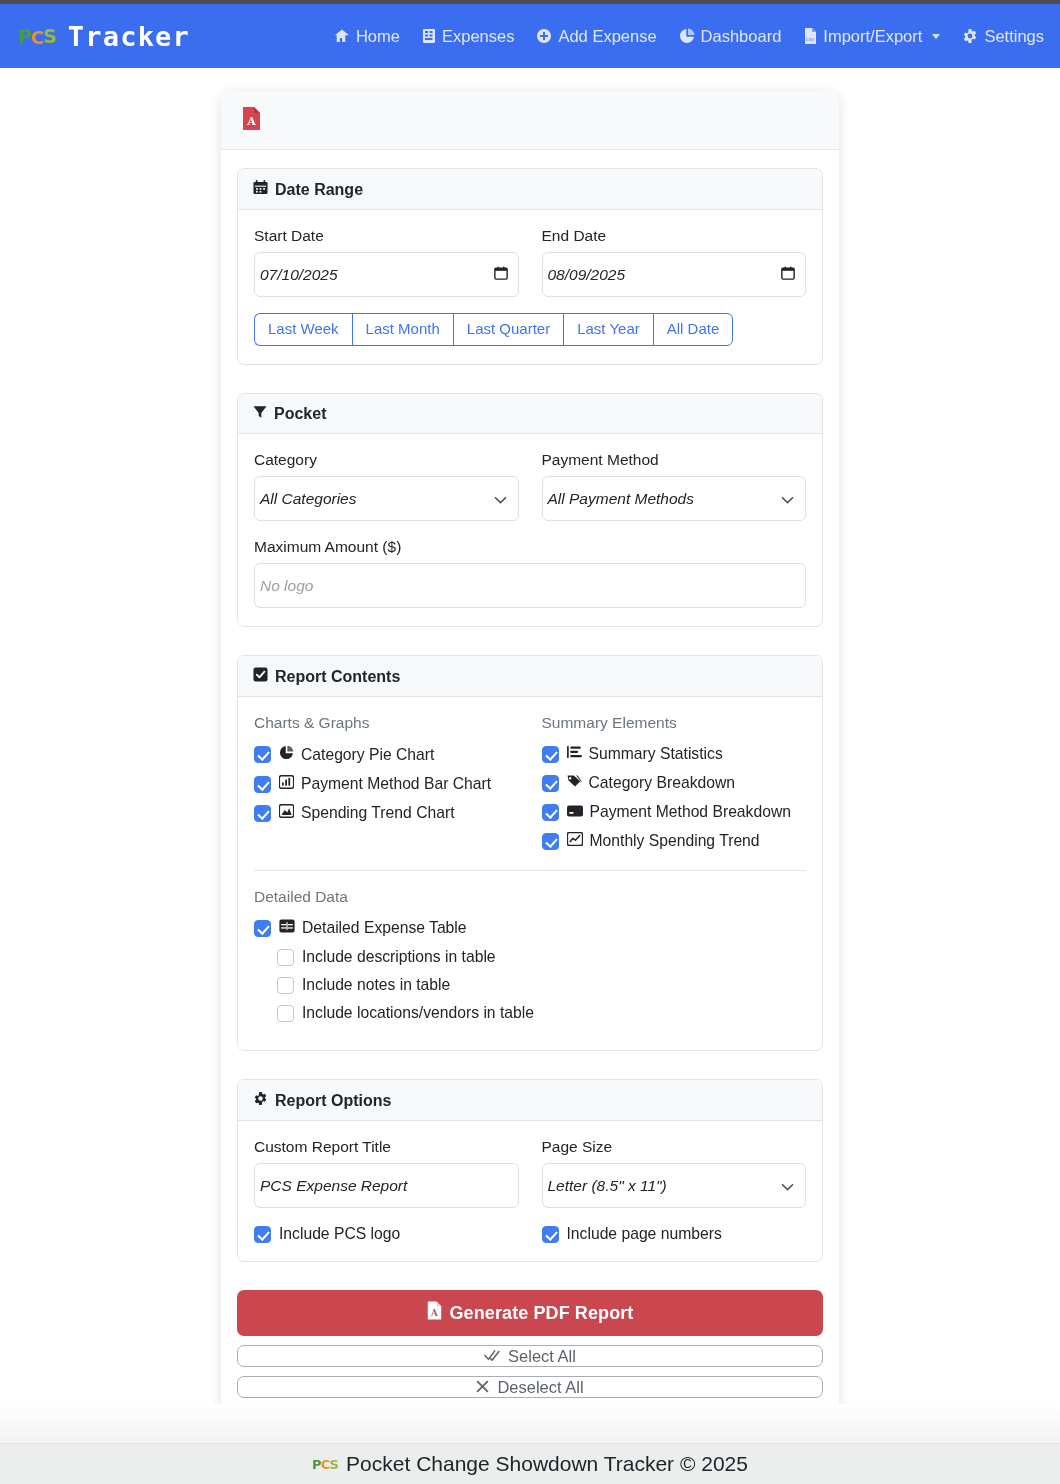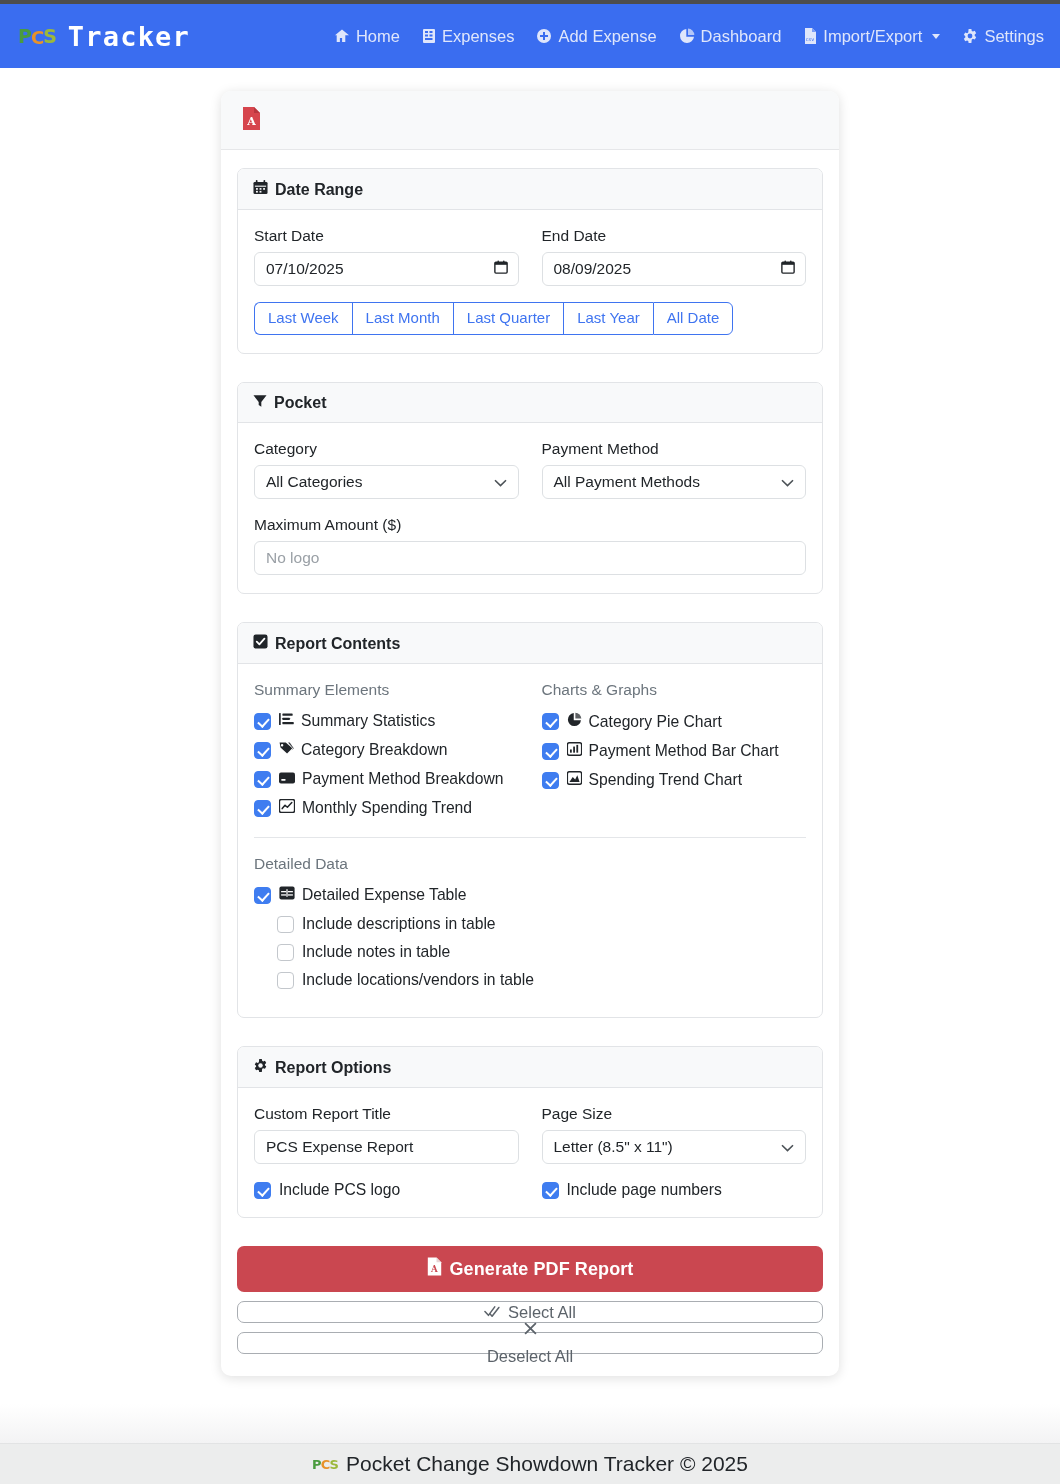--- a/index.html
+++ b/index.html
@@ -89,26 +89,27 @@
   }
   .card-body { padding: 17px 16px 18px 16px; }
 
   
   .row2 { display: flex; gap: 23px; }
   .col { flex: 1; min-width: 0; }
   .field-label {
     display: block; font-size: 15.5px; color: #212529; margin-bottom: 7px;
   }
   .input, .select {
-    width: 100%; height: 34px;
+    width: 100%; height: 45px;
     border: 1px solid #dde0e3; border-radius: 6px;
     background: #fff; font-size: 15.5px; color: #212529;
-    padding: 0 11px; font-family: "Liberation Sans", sans-serif;
+    padding: 0 5px; font-family: "Liberation Sans", sans-serif;
     display: flex; align-items: center;
     position: relative;
+    font-style: italic;
   }
   .input.placeholder { color: #9aa0a6; }
   .select { cursor: pointer; padding-right: 30px; }
   .sel-chevron {
     position: absolute; right: 11px; top: 50%; transform: translateY(-50%);
     pointer-events: none;
   }
   .date-icon {
     position: absolute; right: 10px; top: 50%; transform: translateY(-50%);
   }
@@ -161,21 +162,21 @@
     width: 100%; height: 46px; border-radius: 7px;
     display: flex; align-items: center; justify-content: center; gap: 8px;
     font-size: 18px; cursor: pointer; font-family: "Liberation Sans", sans-serif;
     margin-bottom: 9px; border: 1px solid transparent;
   }
   .btn-danger { background: #ca4750; color: #fff; font-weight: bold; letter-spacing:.1px; }
   .btn-outline {
     background: #fff; color: #5c636a; border: 1px solid #a9adb2;
     font-size: 16.5px; height: 22px;
   }
-  .btn-outline:last-child { margin-bottom: 0; flex-direction: column; }
+  .btn-outline:last-child { margin-bottom: 0; }
 
   
   .footer {
     position: absolute; top: 1443px; left: 0; width: 1060px; height: 41px;
     background: #eceded;
     display: flex; align-items: center; justify-content: center; gap: 8px;
     border-top: 1px solid #e2e3e4;
   }
   .footer-text { font-size: 21px; color: #212529; }
   .footer-logo {
@@ -393,20 +394,65 @@
                 <rect x=".5" y=".5" width="15" height="15" rx="2.5" fill="#212529"></rect>
                 <path d="M4 8.2 6.8 11 12.2 5" fill="none" stroke="#fff" stroke-width="1.9" stroke-linecap="round" stroke-linejoin="round"></path>
               </svg>
           </span>
           <span>Report Contents</span>
         </div>
         <div class="card-body">
           <div class="row2">
 
             <div class="col">
+              <div class="group-title">Charts &amp; Graphs</div>
+
+              <div class="check-row">
+                <span class="cb checked"></span>
+                <span class="check-label">
+                  <span>
+                    <svg width="15" height="15" viewBox="0 0 16 16" fill="#212529">
+                        <path d="M7.2 1.1A7 7 0 1 0 14.9 8.8H7.2z"></path>
+                        <path d="M8.9.7V7h6.4A6.6 6.6 0 0 0 8.9.7z" opacity=".72"></path>
+                      </svg>
+                  </span>
+                  <span>Category Pie Chart</span>
+                </span>
+              </div>
+
+              <div class="check-row">
+                <span class="cb checked"></span>
+                <span class="check-label">
+                  <span>
+                    <svg width="15" height="14" viewBox="0 0 16 14">
+                        <rect x=".4" y=".4" width="15.2" height="13.2" rx="2.2" fill="none" stroke="#212529" stroke-width="1.5"></rect>
+                        <rect x="3.2" y="7.5" width="1.9" height="3.4" fill="#212529"></rect>
+                        <rect x="6.6" y="4.4" width="1.9" height="6.5" fill="#212529"></rect>
+                        <rect x="10" y="2.6" width="1.9" height="8.3" fill="#212529"></rect>
+                      </svg>
+                  </span>
+                  <span>Payment Method Bar Chart</span>
+                </span>
+              </div>
+
+              <div class="check-row">
+                <span class="cb checked"></span>
+                <span class="check-label">
+                  <span>
+                    <svg width="15" height="14" viewBox="0 0 16 14">
+                        <rect x=".4" y=".4" width="15.2" height="13.2" rx="2.2" fill="none" stroke="#212529" stroke-width="1.5"></rect>
+                        <path d="M2.6 11.2 6.1 5.8l2.6 2.7 2.3-4.4 2.4 7.1z" fill="#212529"></path>
+                      </svg>
+                  </span>
+                  <span>Spending Trend Chart</span>
+                </span>
+              </div>
+            </div>
+
+            <div class="col">
               <div class="group-title">Summary Elements</div>
 
               <div class="check-row">
                 <span class="cb checked"></span>
                 <span class="check-label">
                   <span>
                     <svg width="15" height="14" viewBox="0 0 16 15" fill="#212529">
                         <rect x="0" y="1" width="1.8" height="13" rx=".6"></rect>
                         <rect x="3.6" y="1.6" width="11" height="2.4" rx=".5"></rect>
                         <rect x="3.6" y="6.2" width="8" height="2.4" rx=".5"></rect>
@@ -446,65 +492,20 @@
               <div class="check-row">
                 <span class="cb checked"></span>
                 <span class="check-label">
                   <span>
                     <svg width="16" height="14" viewBox="0 0 16 14">
                         <rect x=".4" y=".4" width="15.2" height="13.2" rx="2.2" fill="none" stroke="#212529" stroke-width="1.5"></rect>
                         <path d="M3.2 9.6 6 6.2l2.4 2.1L12.8 3.6" fill="none" stroke="#212529" stroke-width="1.5" stroke-linecap="round" stroke-linejoin="round"></path>
                       </svg>
                   </span>
                   <span>Monthly Spending Trend</span>
-                </span>
-              </div>
-            </div>
-
-            <div class="col">
-              <div class="group-title">Charts &amp; Graphs</div>
-
-              <div class="check-row">
-                <span class="cb checked"></span>
-                <span class="check-label">
-                  <span>
-                    <svg width="15" height="15" viewBox="0 0 16 16" fill="#212529">
-                        <path d="M7.2 1.1A7 7 0 1 0 14.9 8.8H7.2z"></path>
-                        <path d="M8.9.7V7h6.4A6.6 6.6 0 0 0 8.9.7z" opacity=".72"></path>
-                      </svg>
-                  </span>
-                  <span>Category Pie Chart</span>
-                </span>
-              </div>
-
-              <div class="check-row">
-                <span class="cb checked"></span>
-                <span class="check-label">
-                  <span>
-                    <svg width="15" height="14" viewBox="0 0 16 14">
-                        <rect x=".4" y=".4" width="15.2" height="13.2" rx="2.2" fill="none" stroke="#212529" stroke-width="1.5"></rect>
-                        <rect x="3.2" y="7.5" width="1.9" height="3.4" fill="#212529"></rect>
-                        <rect x="6.6" y="4.4" width="1.9" height="6.5" fill="#212529"></rect>
-                        <rect x="10" y="2.6" width="1.9" height="8.3" fill="#212529"></rect>
-                      </svg>
-                  </span>
-                  <span>Payment Method Bar Chart</span>
-                </span>
-              </div>
-
-              <div class="check-row">
-                <span class="cb checked"></span>
-                <span class="check-label">
-                  <span>
-                    <svg width="15" height="14" viewBox="0 0 16 14">
-                        <rect x=".4" y=".4" width="15.2" height="13.2" rx="2.2" fill="none" stroke="#212529" stroke-width="1.5"></rect>
-                        <path d="M2.6 11.2 6.1 5.8l2.6 2.7 2.3-4.4 2.4 7.1z" fill="#212529"></path>
-                      </svg>
-                  </span>
-                  <span>Spending Trend Chart</span>
                 </span>
               </div>
             </div>
           </div>
 
           <div class="divider"></div>
 
           <div class="group-title">Detailed Data</div>
 
           <div class="check-row">

